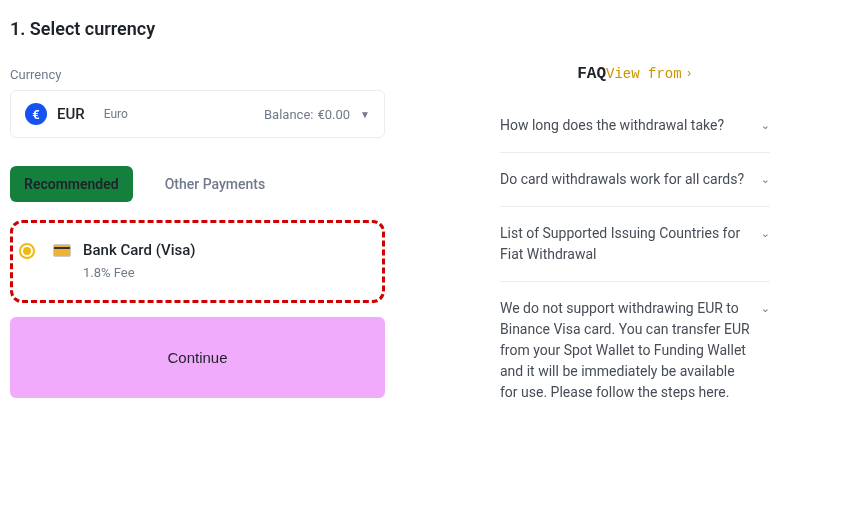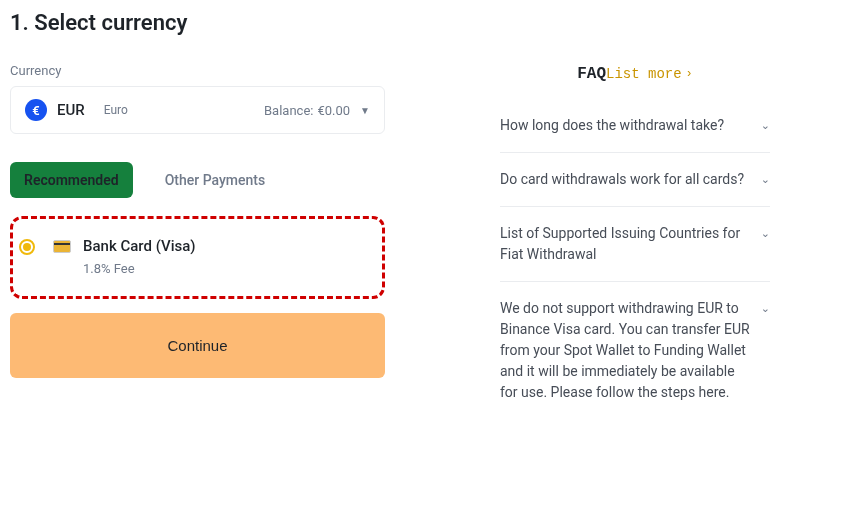--- a/index.html
+++ b/index.html
@@ -9,21 +9,21 @@
     color: #1e2329;
     width: 857px;
     height: 516px;
     padding: 10px 10px 10px 10px;
     position: relative;
   }
   .container { display: flex; }
   .left { width: 395px; padding-right: 20px; }
   .right { width: 270px; margin-left: 95px; padding-top: 55px; }
 
-  .step-title { font-size: 22px; font-weight: 600; margin-bottom: 28px; margin-top: 0; }
+  .step-title { font-size: 18px; font-weight: 600; margin-bottom: 28px; margin-top: 8px; }
   .label { font-size: 13px; color: #707a8a; margin-bottom: 8px; }
   .currency-selector {
     border: 1px solid #eaecef;
     border-radius: 6px;
     padding: 12px 14px;
     display: flex;
     align-items: center;
     cursor: pointer;
     margin-bottom: 28px;
   }
@@ -66,22 +66,22 @@
     position: relative; flex-shrink: 0;
   }
   .card-icon::before {
     content: ""; position: absolute; top: 2px; left: 0; right: 0; height: 2px; background: #333;
   }
   .option-texts { display: flex; flex-direction: column; }
   .option-title { font-size: 15px; font-weight: 500; color: #1e2329; }
   .option-fee { font-size: 13px; color: #707a8a; margin-top: 6px; }
 
   .continue-btn {
-    width: 100%; background: #fdba74; border: none; border-radius: 6px;
-    padding: 24px 0; font-size: 15px; font-weight: 500; cursor: pointer;
+    width: 100%; background: #f0abfc; border: none; border-radius: 6px;
+    padding: 32px 0; font-size: 15px; font-weight: 500; cursor: pointer;
     color: #1e2329;
   }
 
   .faq-header { display: flex; justify-content: center; align-items: center; margin-bottom: 16px; font-family: Liberation Mono, monospace; }
   .faq-title { font-size: 16px; font-weight: 600; }
   .view-more { color: #c99400; font-size: 14px; cursor: pointer; display: flex; align-items: center; font-weight: 500; }
   .view-more .chev { margin-left: 4px; font-size: 12px; }
 
   .faq-item {
     border-bottom: 1px solid #eaecef;
@@ -130,21 +130,21 @@
       </div>
     </div>
 
     <button class="continue-btn">Continue</button>
   </div>
 
   <div class="right">
     <div class="faq-header">
       <div class="faq-title">FAQ</div>
       <div class="view-more">
-        <span>List more</span>
+        <span>View from</span>
         <span class="chev">›</span>
       </div>
     </div>
 
     <div class="faq-item">
       <div class="faq-q">How long does the withdrawal take?</div>
       <div class="faq-chev">⌄</div>
     </div>
     <div class="faq-item">
       <div class="faq-q">Do card withdrawals work for all cards?</div>

